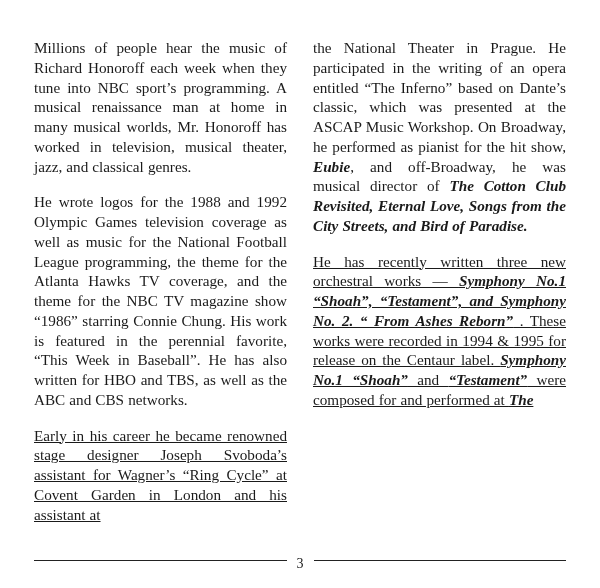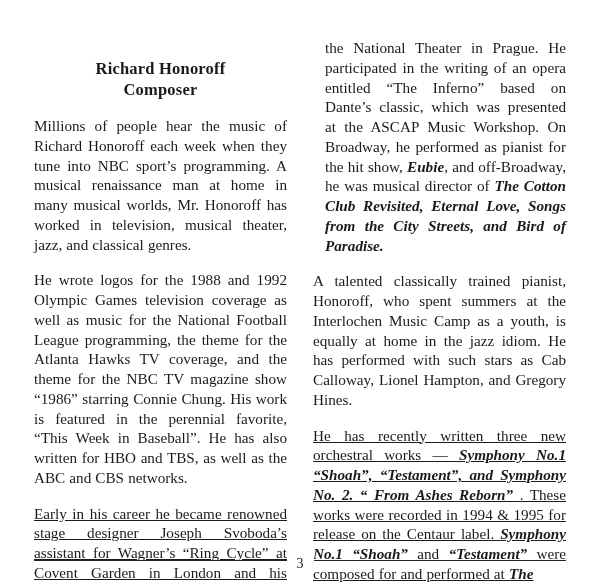--- a/index.html
+++ b/index.html
@@ -60,21 +60,20 @@
     text-align: justify;
     text-justify: inter-word;
     word-spacing: 0.3px;
   }
   p.para:last-child {
     margin-bottom: 0;
     text-decoration: underline;
   }
   .col-right p.para.first {
     margin-top: 0;
-    margin-left: 12px;
   }
   .bi {
     font-weight: bold;
     font-style: italic;
   }
   .footer {
     position: absolute;
     left: 34px;
     top: 552px;
     width: 532px;
@@ -99,33 +98,28 @@
   }
 </style>
 </head>
 <body>
 
 <div class="page">
   <div class="page-inner">
     <div class="columns">
 
       <div class="col col-left">
-        <div class="heading">
-          <span class="title-line">Richard Honoroff</span>
-          <span class="title-line">Composer</span>
-        </div>
         <p class="para">Millions of people hear the music of Richard Honoroff each week when they tune into NBC sport’s programming. A musical renaissance man at home in many musical worlds, Mr. Honoroff has worked in television, musical theater, jazz, and classical genres.</p>
         <p class="para">He wrote logos for  the 1988 and 1992 Olympic Games television coverage as well as  music for the National Football League programming, the theme for the Atlanta Hawks TV coverage,  and the theme for the NBC TV magazine show “1986” starring Connie Chung.  His work is featured in the perennial favorite, “This Week in Baseball”.  He has also written for HBO and TBS, as well as the ABC and CBS networks.</p>
         <p class="para">Early in his career he became renowned stage designer Joseph Svoboda’s assistant for Wagner’s “Ring Cycle” at Covent Garden in London and his assistant at</p>
       </div>
 
       <div class="col col-right">
         <p class="para first"><span>the National Theater in Prague. He participated in the writing of an opera entitled “The Inferno”  based on Dante’s classic, which was presented at the ASCAP Music Workshop. On Broadway, he performed as pianist for the hit show, </span><span class="bi">Eubie</span><span>, and off-Broadway, he was musical director of </span><span class="bi">The Cotton Club Revisited, Eternal Love, Songs from the City Streets, and Bird of Paradise.</span></p>
 
-        <p class="para">A talented classically trained pianist, Honoroff, who spent summers at the Interlochen Music Camp as a youth, is equally at home in the jazz idiom. He has performed with such stars as Cab Calloway, Lionel Hampton, and Gregory Hines.</p>
 
         <p class="para"><span>He has recently written three new orchestral works — </span><span class="bi">Symphony No.1 “Shoah”, “Testament”, and Symphony No. 2. “ From Ashes Reborn”</span><span> . These works were recorded in 1994 &amp; 1995 for release on the Centaur label. </span><span class="bi">Symphony No.1 “Shoah”</span><span> and </span><span class="bi">“Testament”</span><span> were composed for and performed at </span><span class="bi">The</span></p>
       </div>
 
     </div>
   </div>
 
   <div class="footer">
     <div class="rule"></div>
     <span class="folio">3</span>

